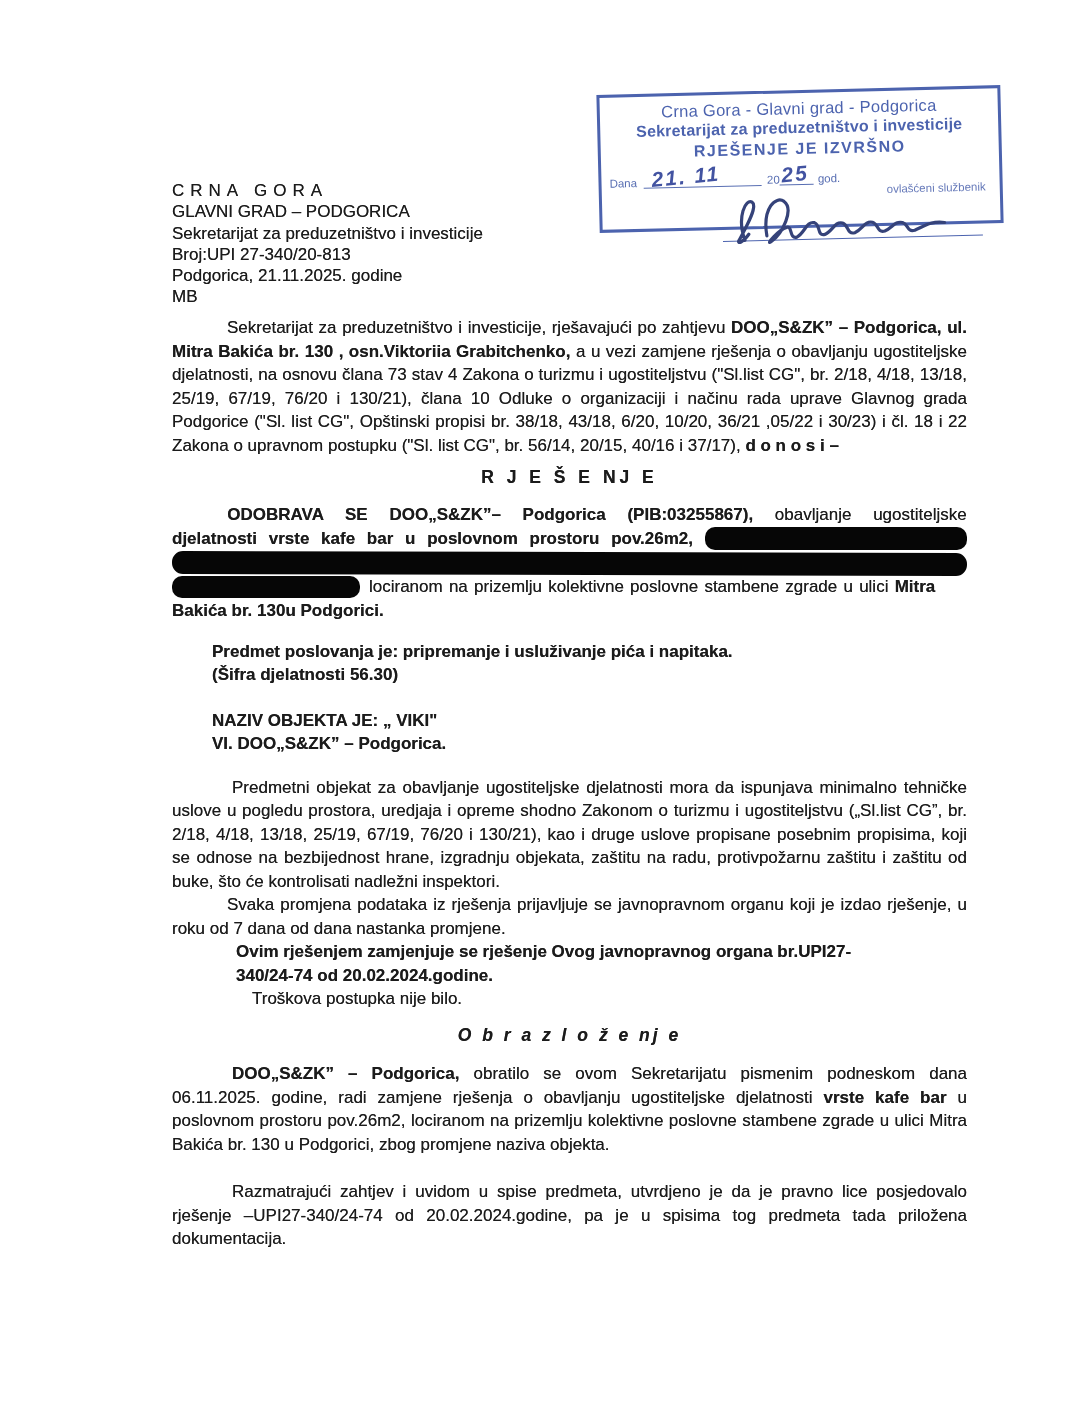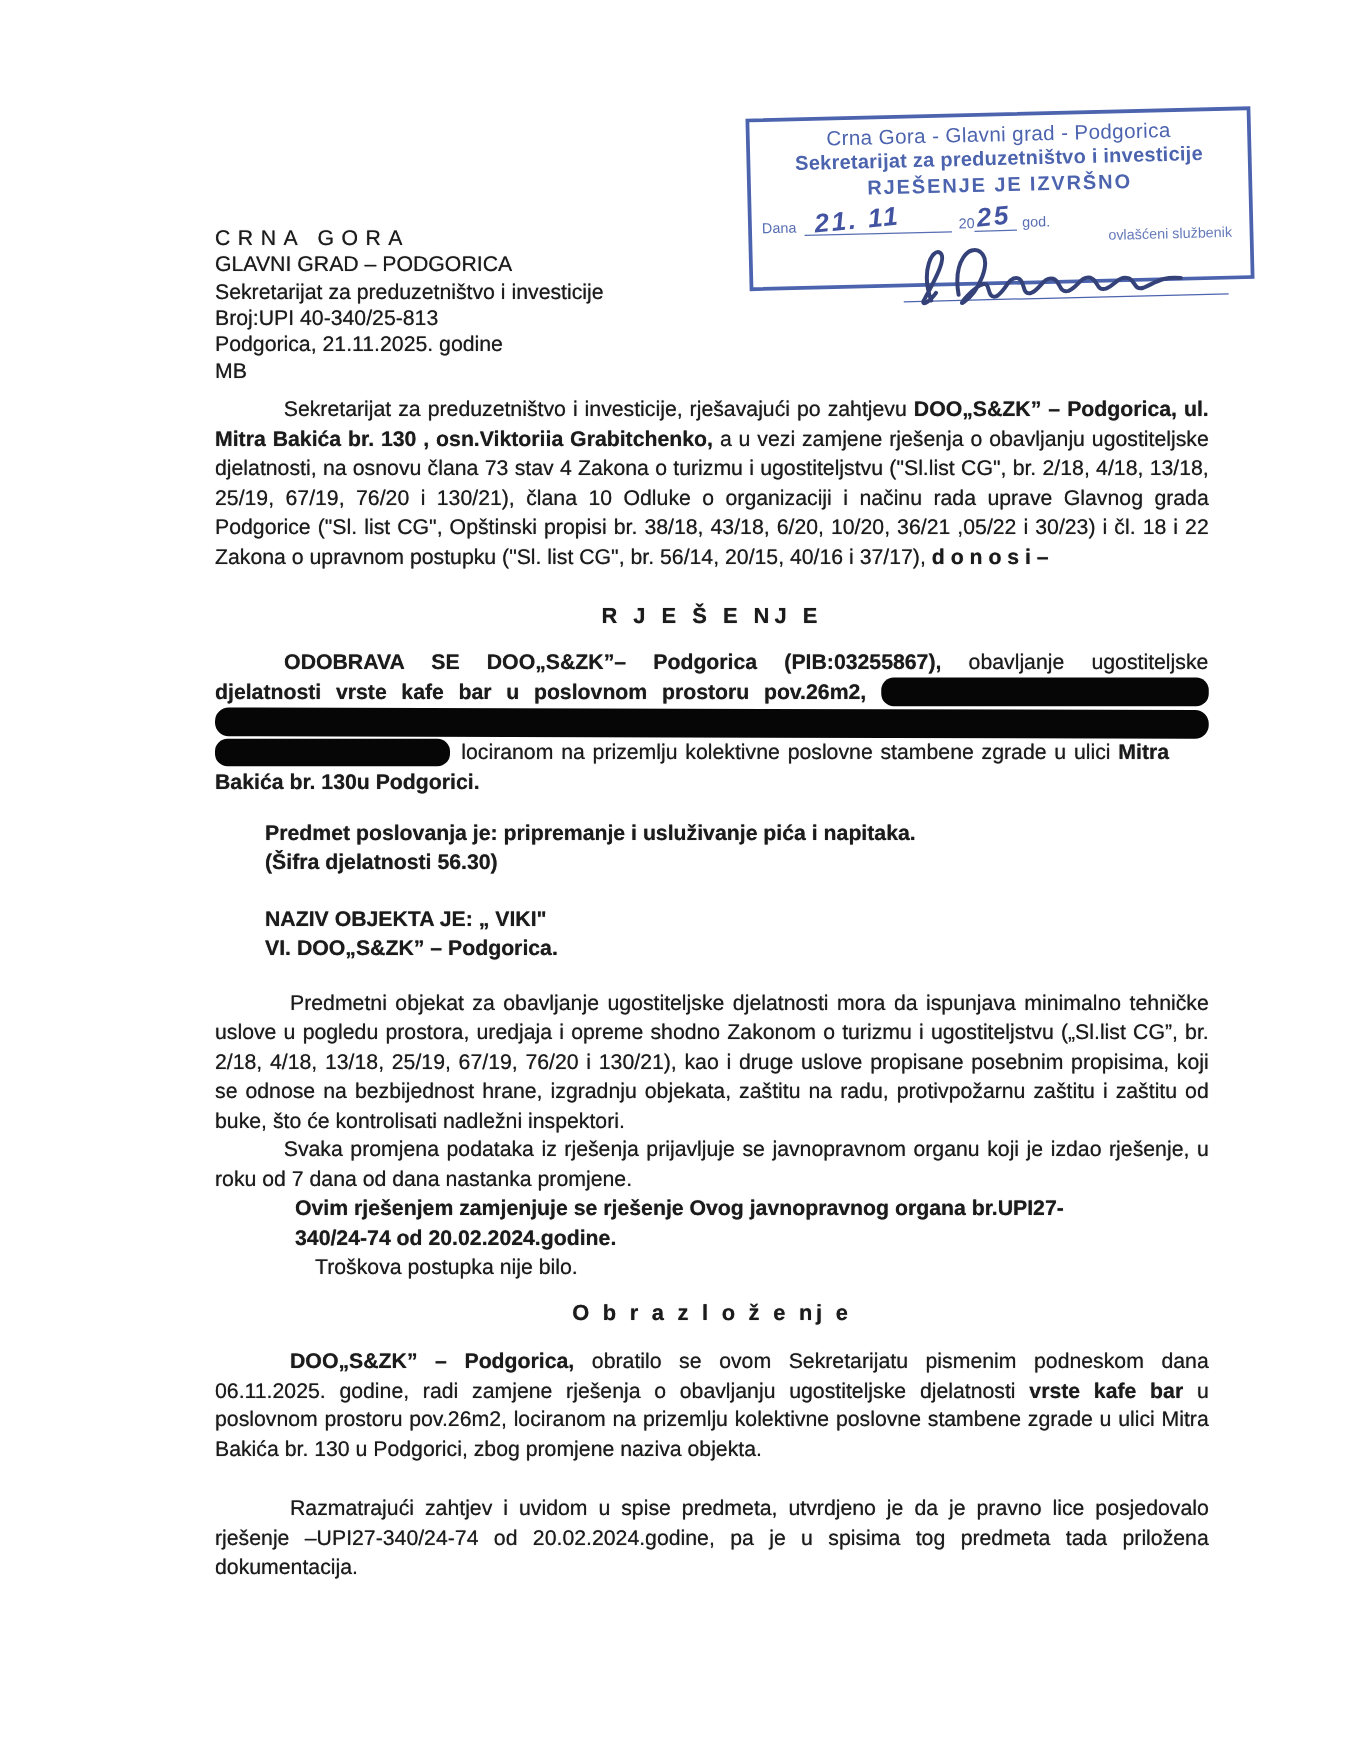--- a/index.html
+++ b/index.html
@@ -38,21 +38,21 @@
   .hdr{position:absolute;left:172px;top:180px;font-size:17px;line-height:21.3px;}
   .hdr .country{letter-spacing:6px;}
 
   
   .col{position:absolute;left:172px;top:316px;width:795px;font-size:17px;line-height:23.5px;}
   p{margin:0;}
   .just{text-align:justify;}
   .b{font-weight:bold;}
   .heading{font-weight:bold;text-align:center;letter-spacing:4px;font-size:17.5px;}
 
-  .h-rjesenje{margin-top:24px;}
+  .h-rjesenje{margin-top:9px;}
   .odobrava{margin-top:13px;}
   .rline{height:24px;line-height:24px;white-space:nowrap;position:relative;}
   .rl1{word-spacing:17px;text-align:center;}
   .rl2{display:flex;align-items:flex-start;word-spacing:7px;}
   .redact{background:#060606;border-radius:10px;display:inline-block;vertical-align:middle;}
   .redact.bar1{margin-left:auto;width:262px;height:23px;}
   .redact.bar2{width:795px;height:23px;border-radius:11px;transform:rotate(.15deg);}
   .rl3{display:flex;align-items:center;}
   .redact.bar3{width:188px;height:22px;margin-right:9px;flex:none;}
   .rl3 .txt{word-spacing:1.5px;}
@@ -95,21 +95,21 @@
                C156 37 154 46 162 44 C170 41 172 34 180 36 C186 38 184 46 192 44
                C202 40 208 35 222 37" stroke="#24336e" stroke-width="3.2" fill="none" stroke-linecap="round" stroke-linejoin="round"></path>
     </svg>
   </div>
 </div>
 
 <div class="hdr scan-text">
   <div class="country">CRNA GORA</div>
   <div>GLAVNI GRAD – PODGORICA</div>
   <div>Sekretarijat za preduzetništvo i investicije</div>
-  <div>Broj:UPI 40-340/25-813</div>
+  <div>Broj:UPI 27-340/20-813</div>
   <div>Podgorica, 21.11.2025. godine</div>
   <div>MB</div>
 </div>
 
 <div class="col scan-text">
 
   <p class="just" style="text-indent:55px;"><span>Sekretarijat za preduzetništvo i investicije, rješavajući po zahtjevu </span><span class="b">DOO„S&amp;ZK” – Podgorica, ul. Mitra Bakića br. 130 , osn.Viktoriia Grabitchenko,</span><span> a u vezi zamjene  rješenja o obavljanju ugostiteljske djelatnosti, na osnovu člana 73 stav 4   Zakona o turizmu i ugostiteljstvu ("Sl.list CG", br. 2/18, 4/18, 13/18, 25/19, 67/19, 76/20 i 130/21), člana 10 Odluke o organizaciji i načinu rada uprave Glavnog grada  Podgorice ("Sl. list CG", Opštinski propisi br. 38/18, 43/18, 6/20, 10/20, 36/21 ,05/22 i 30/23) i čl. 18 i 22 Zakona o  upravnom  postupku ("Sl. list CG", br. 56/14, 20/15, 40/16 i 37/17),  </span><span class="b">d o n o s i –</span></p>
 
   <div class="heading h-rjesenje">R J E Š E NJ E</div>
 
@@ -141,19 +141,19 @@
 
   <p class="just promjena">Svaka promjena podataka iz rješenja prijavljuje se javnopravnom  organu koji je izdao rješenje, u roku od 7 dana od dana nastanka promjene.</p>
 
   <div class="zamjena">
     <div>Ovim rješenjem zamjenjuje se rješenje Ovog javnopravnog organa br.UPI27-</div>
     <div>340/24-74 od 20.02.2024.godine.</div>
   </div>
 
   <div class="troskovi">Troškova postupka nije bilo.</div>
 
-  <div class="heading h-obrazlozenje" style="letter-spacing:3px;">O b r a z l o ž e nj e</div>
+  <div class="heading h-obrazlozenje" style="letter-spacing:3px;font-style:italic;">O b r a z l o ž e nj e</div>
 
   <p class="just op1"><span class="b">DOO„S&amp;ZK” – Podgorica,</span><span> obratilo se ovom Sekretarijatu pismenim podneskom dana 06.11.2025. godine, radi zamjene rješenja o obavljanju ugostiteljske djelatnosti </span><span class="b">vrste  kafe bar</span><span> u poslovnom prostoru pov.26m2, lociranom na prizemlju kolektivne poslovne stambene zgrade u ulici Mitra Bakića br. 130 u Podgorici, zbog promjene naziva objekta.</span></p>
 
   <p class="just op2">Razmatrajući zahtjev i uvidom u spise predmeta, utvrdjeno je da je pravno lice posjedovalo rješenje –UPI27-340/24-74 od 20.02.2024.godine, pa je u spisima tog predmeta tada priložena dokumentacija.</p>
 
 </div>
 
 </body></html>

